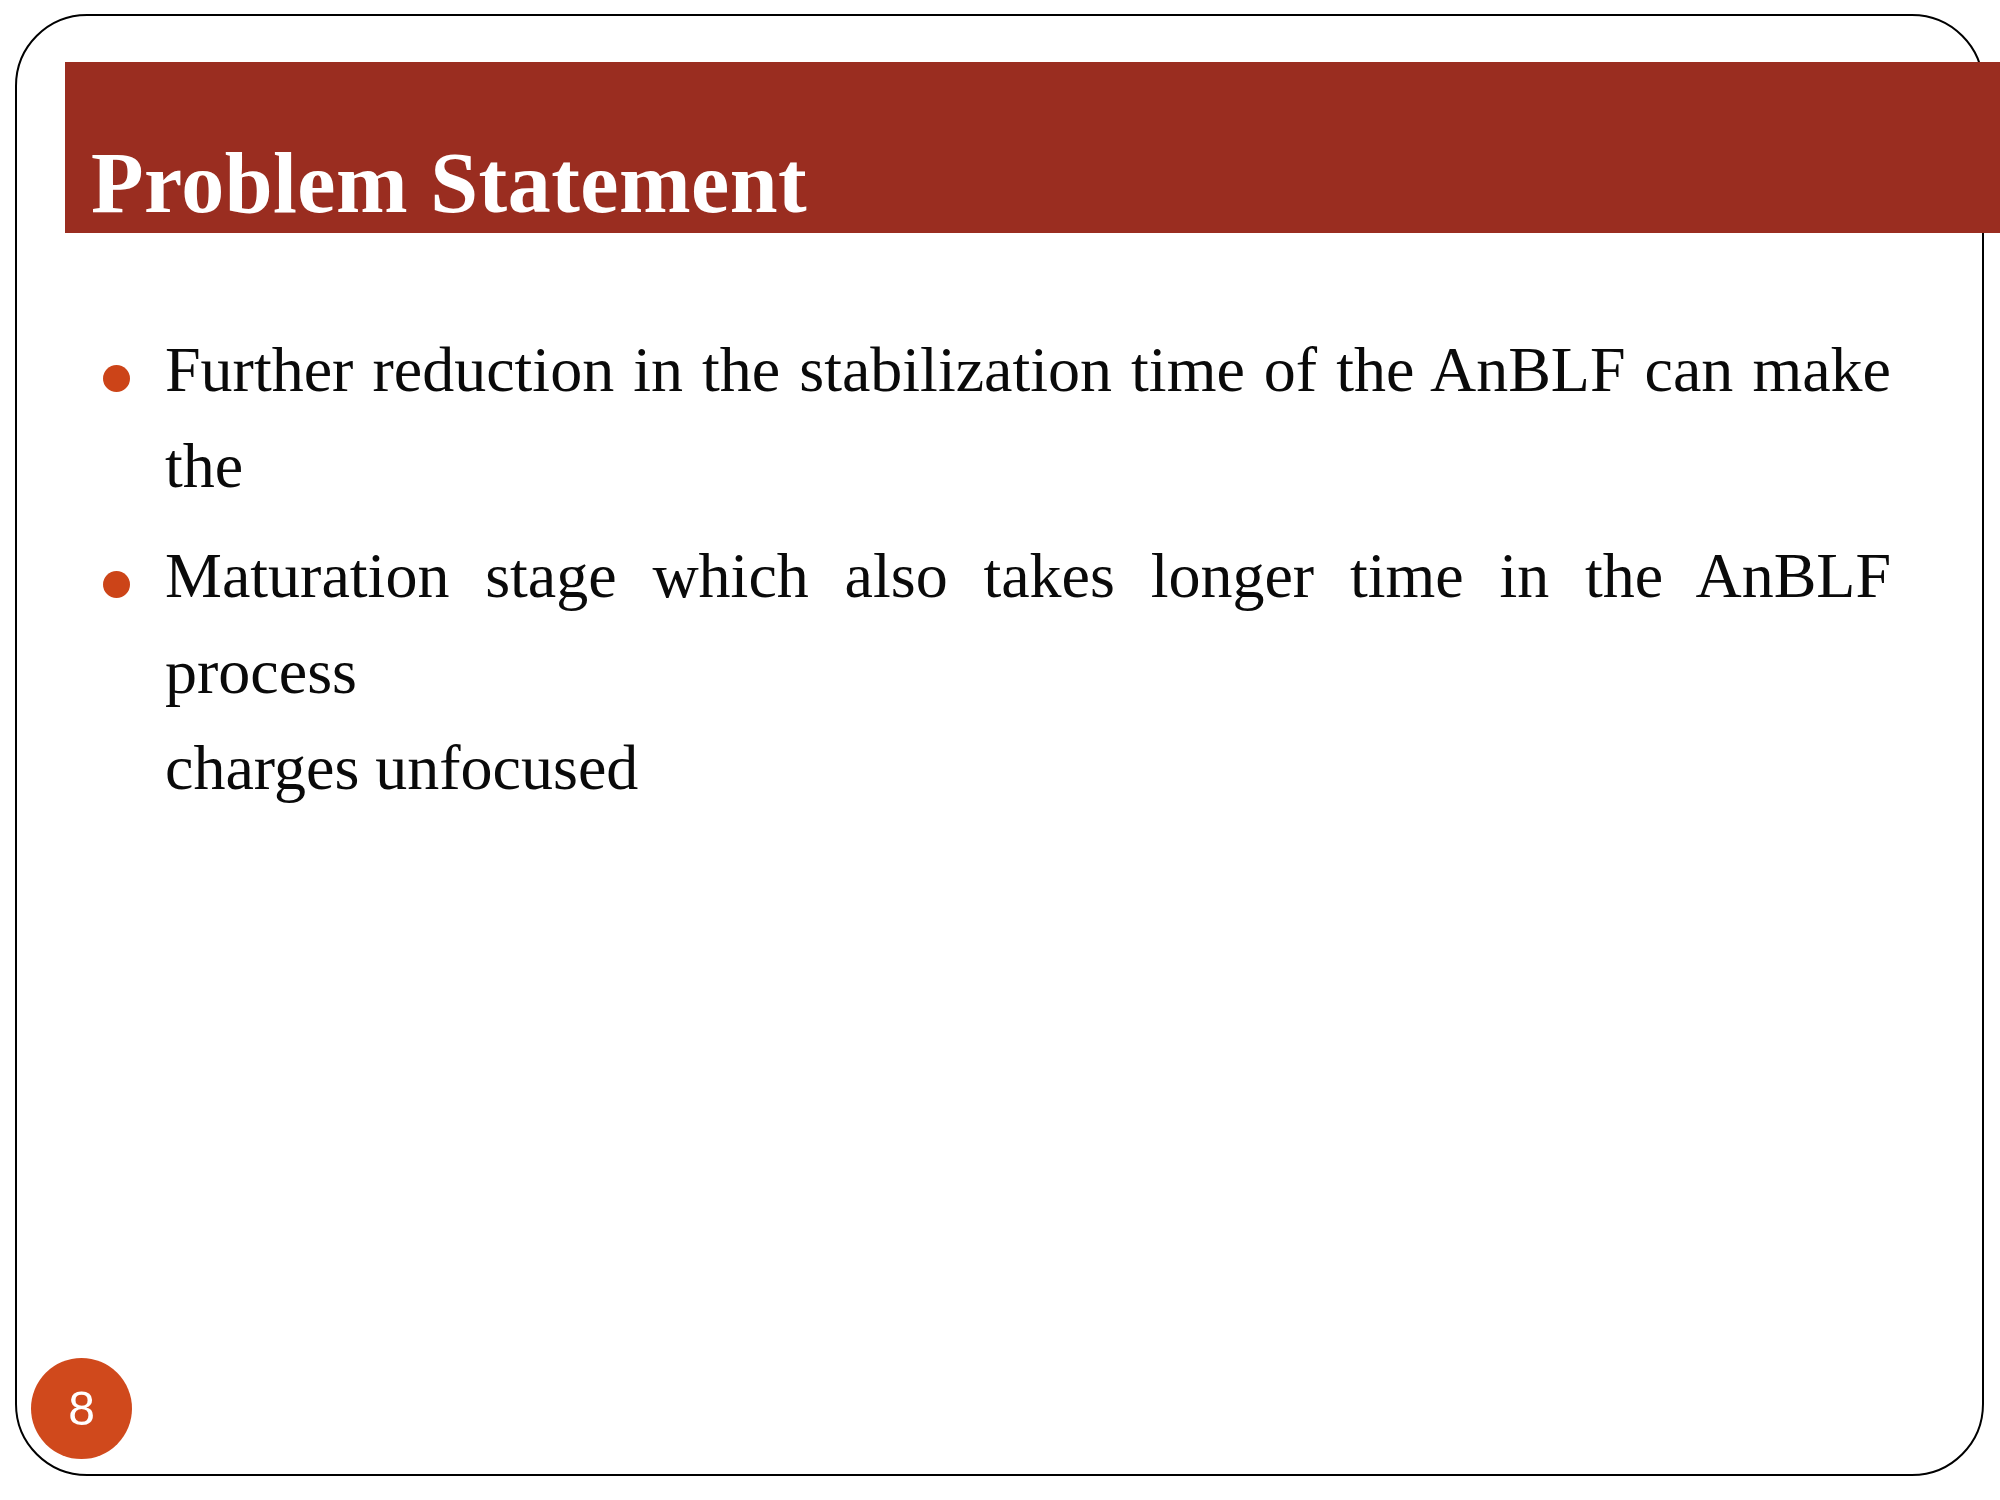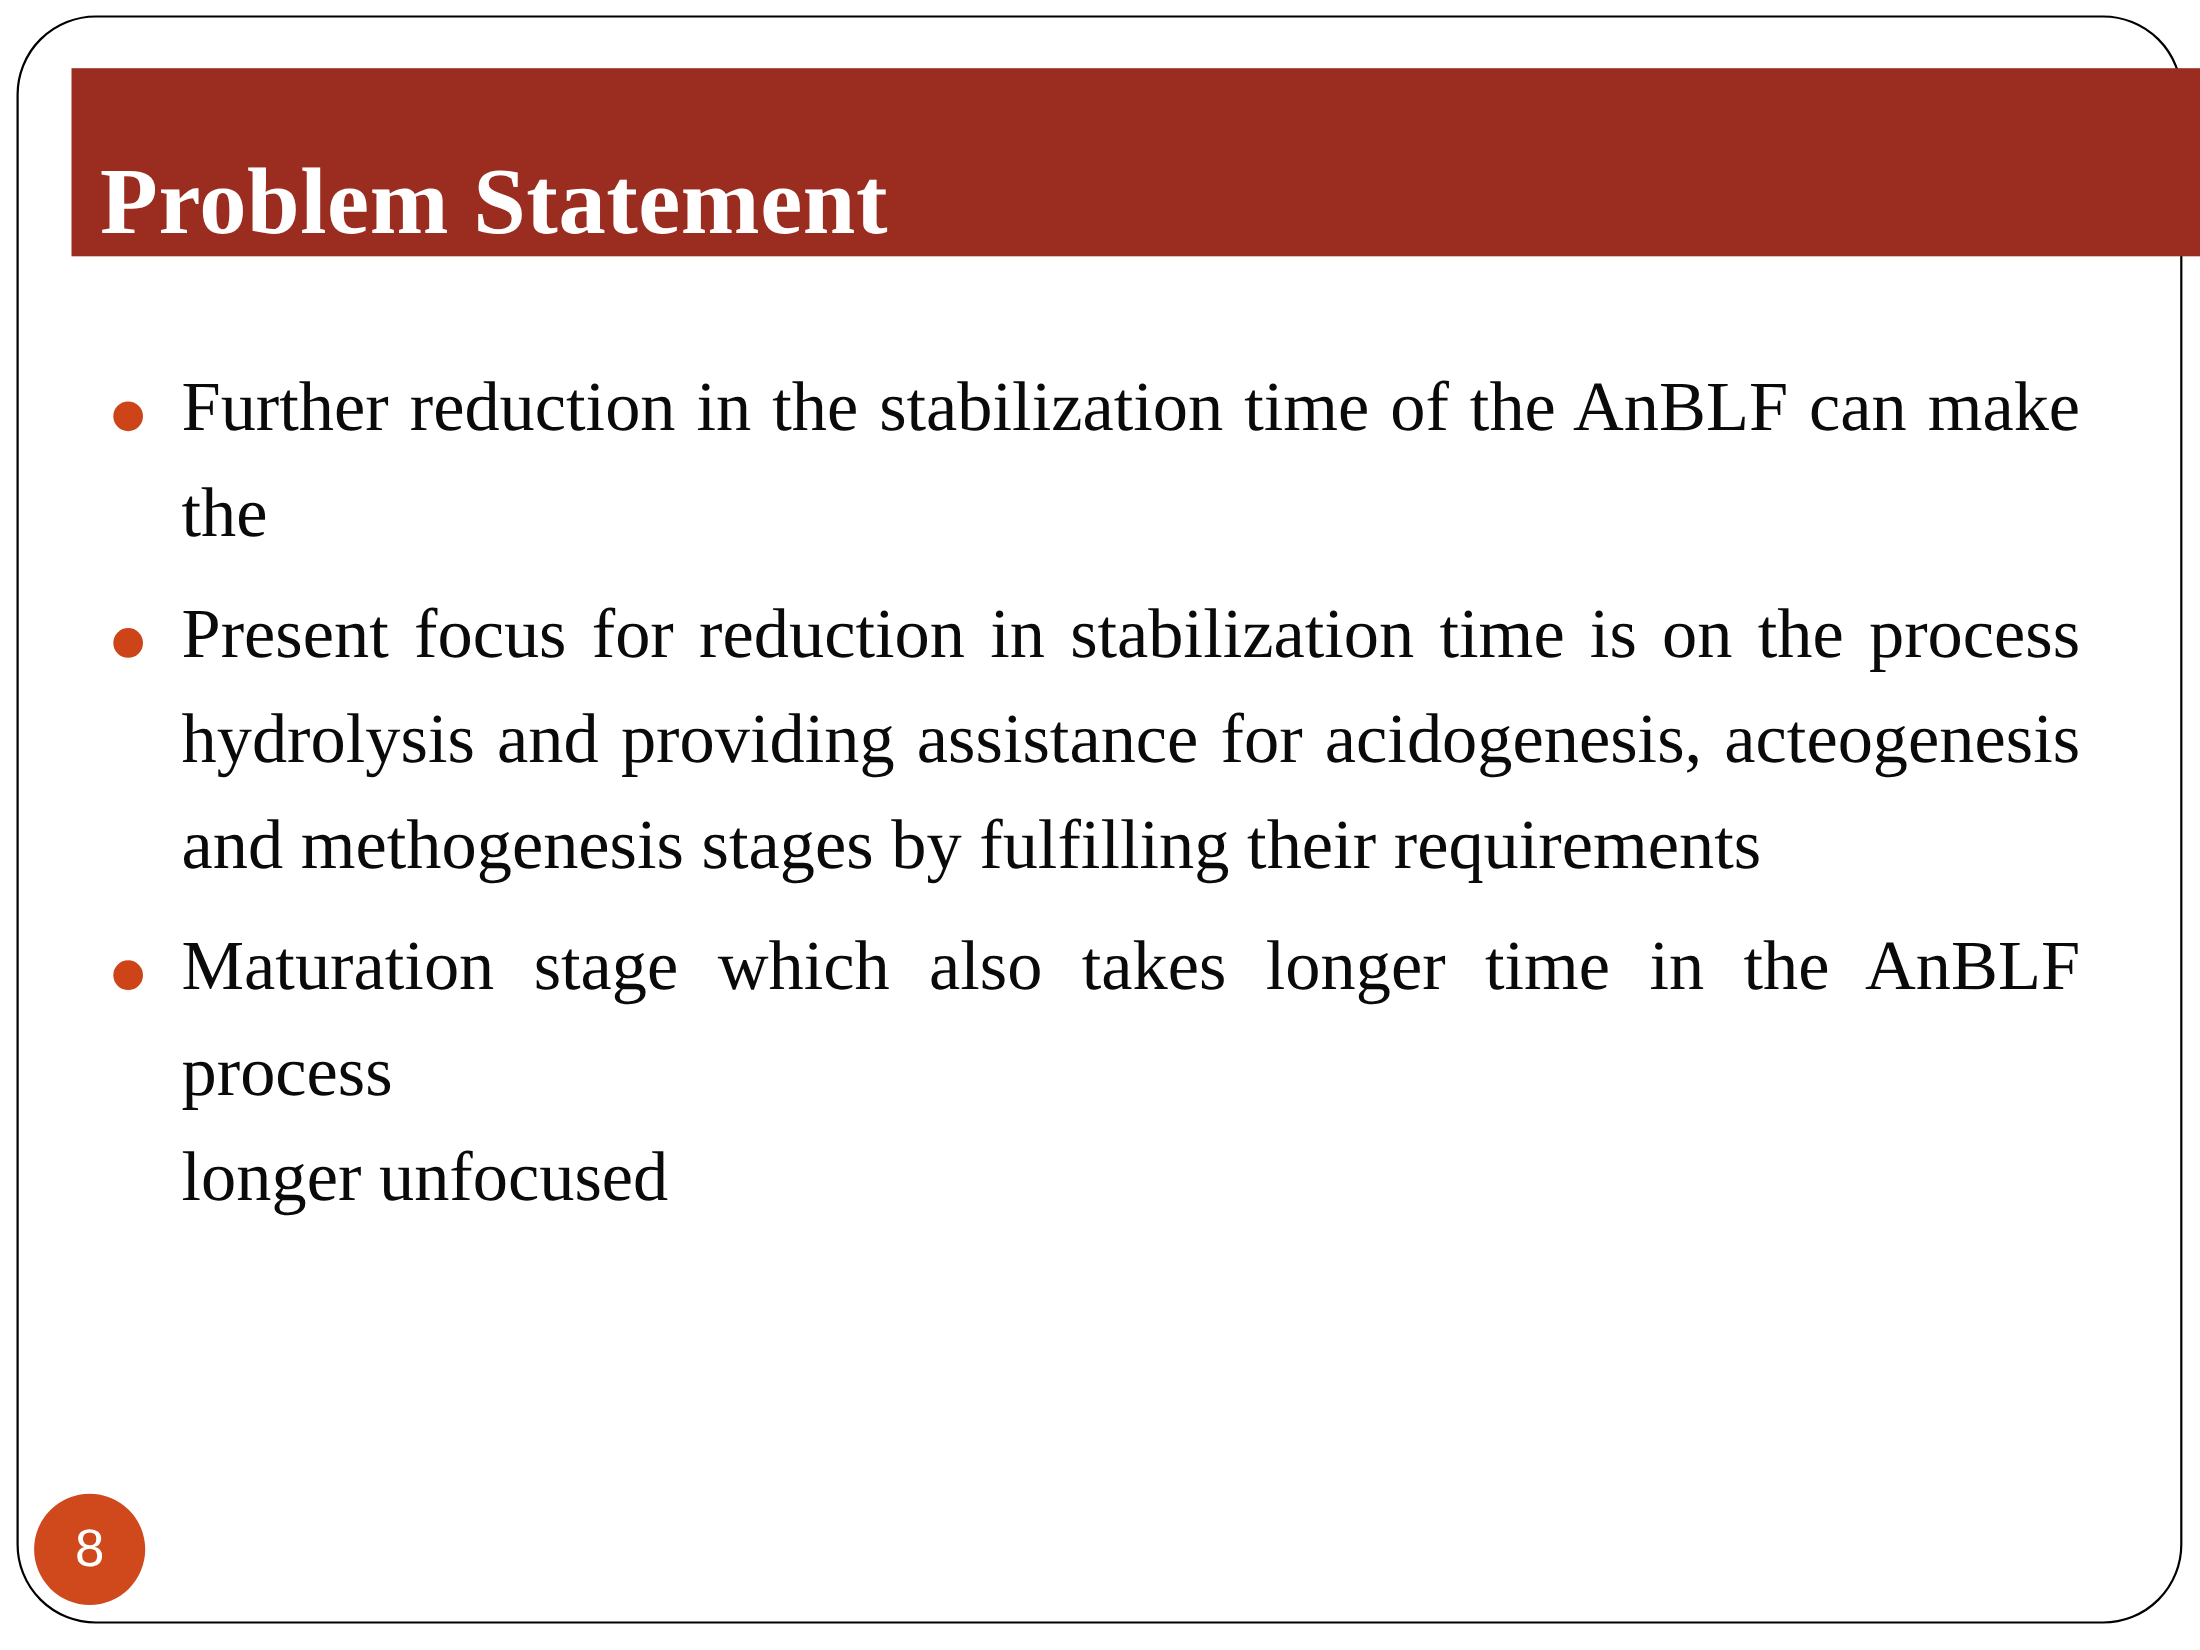--- a/index.html
+++ b/index.html
@@ -114,31 +114,25 @@
     <h1>Problem Statement</h1>
   </header>
 
   <main class="bullets">
 
     <div class="bullet">
       <span class="dot"></span>
       <div class="line just">Further reduction in the stabilization time of the AnBLF can make the</div>
     </div>
 
-    <div class="bullet">
-      <span class="dot"></span>
-      <div class="line just">Present focus for reduction in stabilization time is on the process</div>
-      <div class="line just">hydrolysis and providing assistance for acidogenesis, acteogenesis</div>
-      <div class="line last">and methogenesis stages by fulfilling their requirements</div>
-    </div>
 
     <div class="bullet">
       <span class="dot"></span>
       <div class="line just">Maturation stage which also takes longer time in the AnBLF process</div>
-      <div class="line last">longer unfocused</div>
+      <div class="line last">charges unfocused</div>
     </div>
 
 
   </main>
 
   <div class="page-badge">
     <span>8</span>
   </div>
 
 </div>

